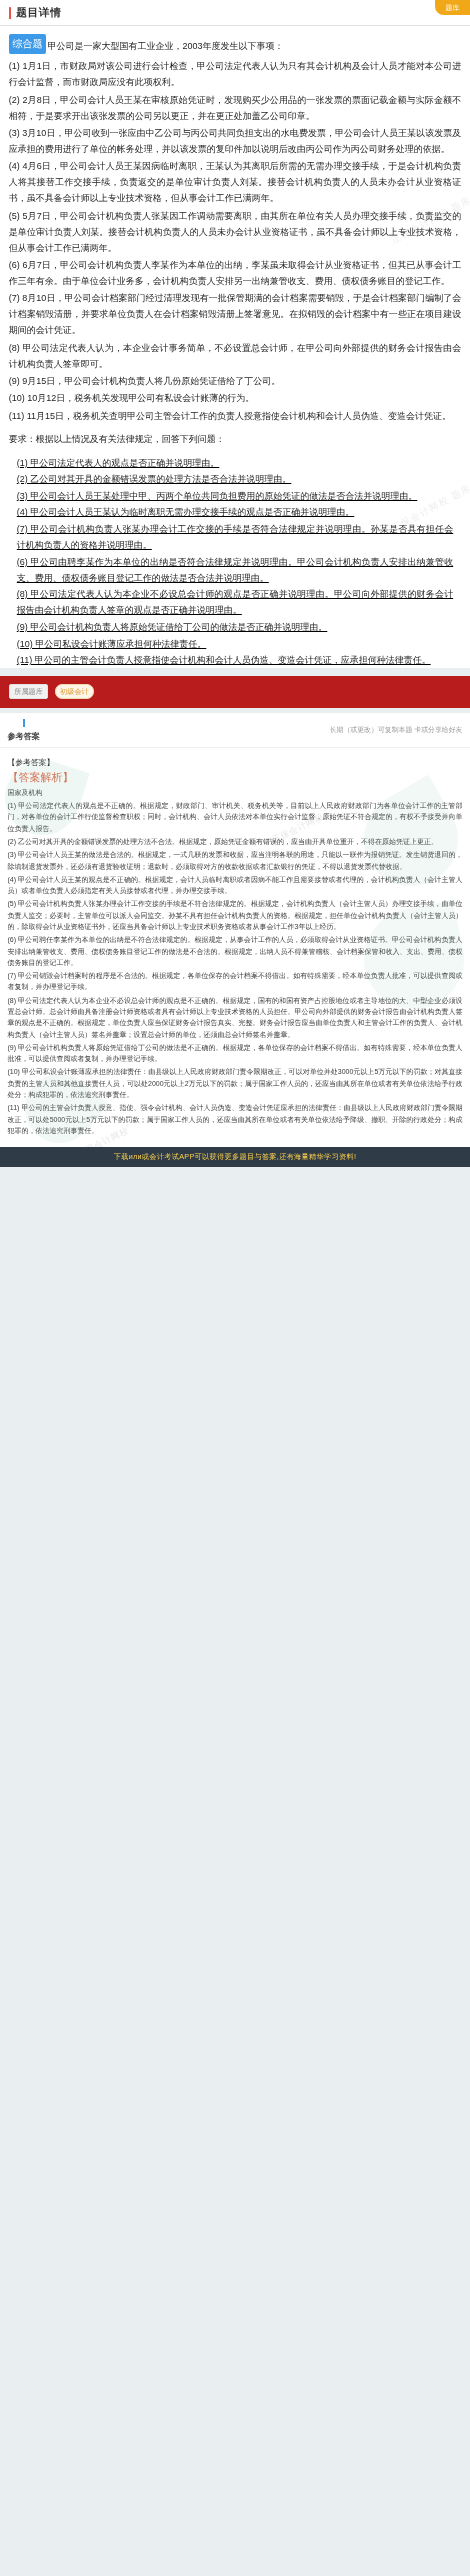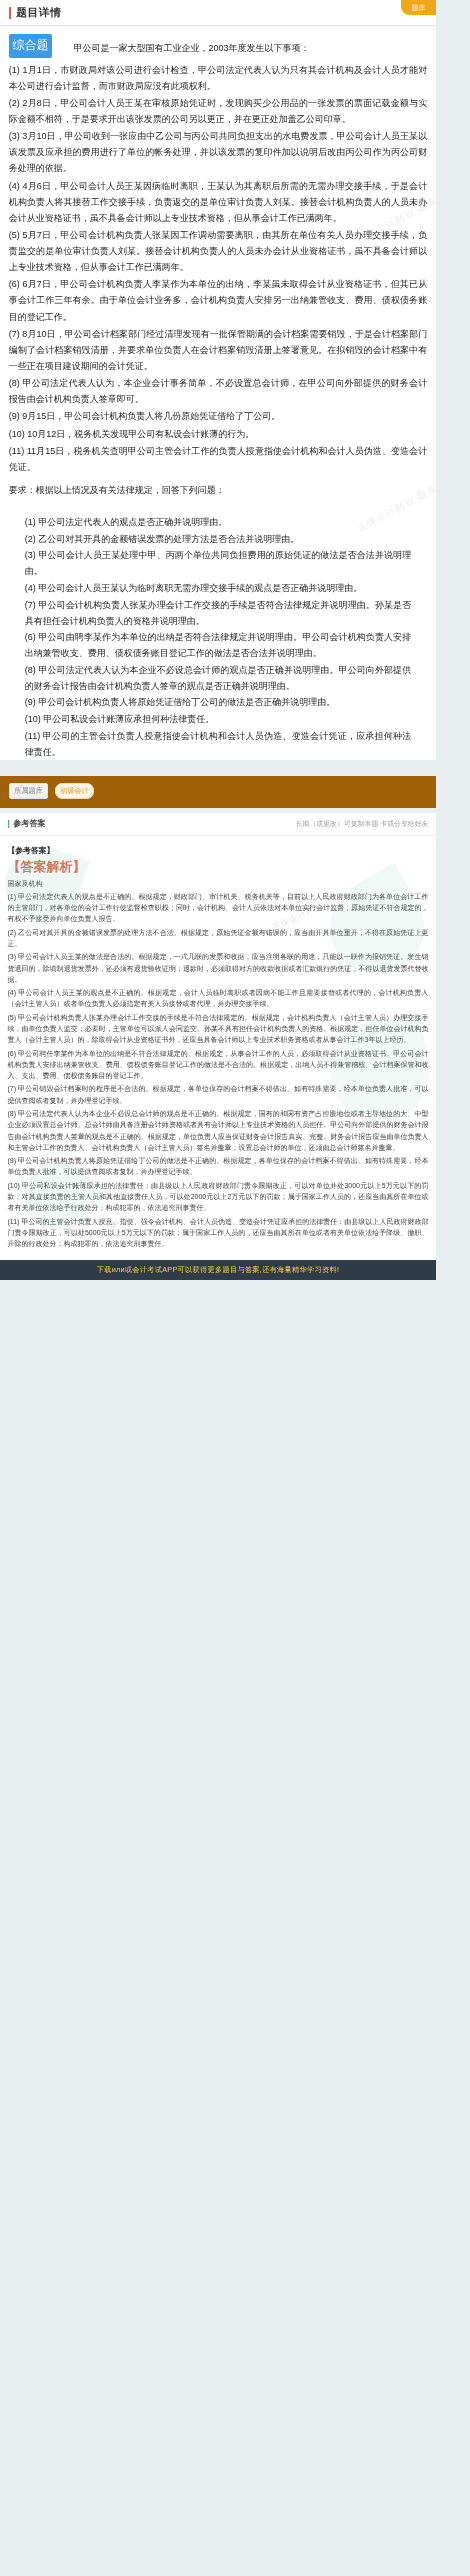--- a/index.html
+++ b/index.html
@@ -2,21 +2,21 @@
 <html style="font-size:10px"><head>
 <meta charset="utf-8">
 <style>
   * { box-sizing: border-box; }
   html, body {
     margin: 0; padding: 0;
     width: 470px;
     background: #e9eef0;
     font-family: "Liberation Sans", "DejaVu Sans", sans-serif;
   }
-  .page { width: 436px; position: relative; }
+  .page { width: 470px; position: relative; }
 
   
   .topbar {
     background: #ffffff;
     padding: 6.3px 8.8px 5px 8.8px;
     display: flex;
     align-items: center;
     position: relative;
     border-bottom: 0.6px solid #e3e3e3;
   }
@@ -44,65 +44,65 @@
     position: relative;
   }
   .qhead {
     font-size: 9px; line-height: 1.75; color: #222;
     text-align: justify;
   }
   .qtag {
     display: inline-block;
     background: #3c9ae8;
     color: #fff;
-    font-size: 12px;
+    font-size: 10px;
     padding: 1.3px 3.8px 1.9px 3.8px;
     border-radius: 1.9px;
-    margin-right: 21px;
+    margin-right: 1px;
     vertical-align: 1.3px;
   }
   .qlist {
     margin: 3.8px 0 0 0;
     padding: 0;
     list-style: none;
   }
   .qlist li {
     font-size: 9px;
     line-height: 1.78;
     color: #222;
     text-align: justify;
     margin-bottom: 1.3px;
     text-indent: 0;
   }
   .req-label {
     font-size: 9px; line-height: 1.78; color: #222;
     margin-top: 7px; text-align: justify;
   }
-  .reqlist { margin: 16px; padding: 0; list-style: none; }
+  .reqlist { margin: 8px; padding: 0; list-style: none; text-decoration: underline; }
   .reqlist li {
     font-size: 9px; line-height: 1.78; color: #222;
     text-align: justify; margin-bottom: 0.6px;
   }
 
   
   .watermark {
     position: absolute;
     color: rgba(150,150,150,0.18);
     font-size: 9.4px;
     transform: rotate(-28deg);
     white-space: nowrap;
     pointer-events: none;
     letter-spacing: 1.3px;
   }
   .wm-a { top: 188px; right: -6.3px; }
   .wm-b { top: 476px; right: -6.3px; }
 
   
   .tagrow {
-    background: #a16207;
+    background: #b91c1c;
     padding: 7.5px 8.8px 8.8px 8.8px;
     display: flex;
     gap: 6.3px;
     align-items: center;
   }
   .tagchip {
     font-size: 7.2px;
     color: #888;
     background: #f2f2f2;
     border: 0.6px solid #e2e2e2;
@@ -116,39 +116,39 @@
     background: #ffffff;
     border-top: 5px solid #e9eef0;
     position: relative;
   }
   .ansbar {
     display: flex; align-items: center; justify-content: space-between;
     padding: 5.6px 7.5px;
     border-bottom: 0.6px solid #eee;
   }
   .ansbar .left {
-    display: flex; align-items: center; gap: 3.8px;
+    display: flex; align-items: center; gap: 3.8px; flex-direction: column;
   }
   .ansbar .sq {
     width: 1.9px; height: 8.1px; background: #3c9ae8;
   }
   .ansbar .lbl { font-size: 8.1px; color: #444; font-weight: bold; }
   .ansbar .right { font-size: 6.9px; color: #9a9a9a; }
 
   .ansbody {
     padding: 6.3px 7.5px 8.8px 7.5px;
     position: relative;
     overflow: hidden;
   }
   .ans-h {
-    font-size: 7.8px; color: #222; font-weight: bold;
+    font-size: 7.8px; color: #222; font-weight: normal;
     margin: 2.5px 0 1.9px 0;
   }
   .ans-sub {
-    font-size: 13px; color: #e06c50; font-weight: bold;
+    font-size: 11px; color: #e06c50; font-weight: normal;
     margin: 1.3px 0 1.9px 0;
   }
   .ans-p {
     font-size: 7px;
     line-height: 1.62;
     color: #3a3a3a;
     text-align: justify;
     margin: 0 0 1.9px 0;
   }
 

